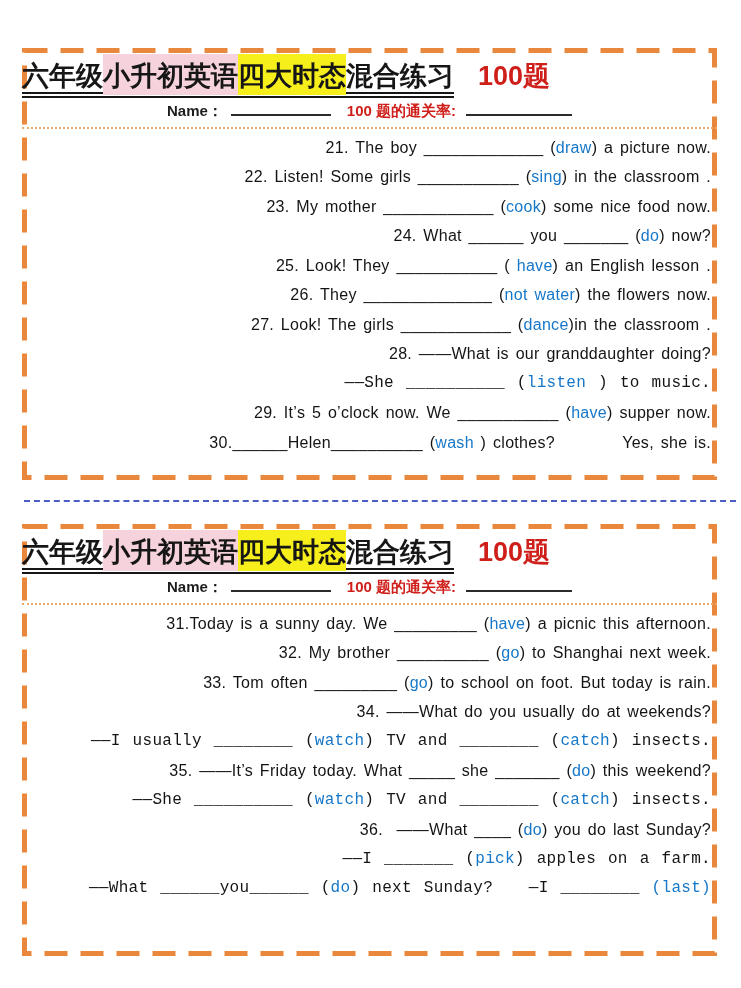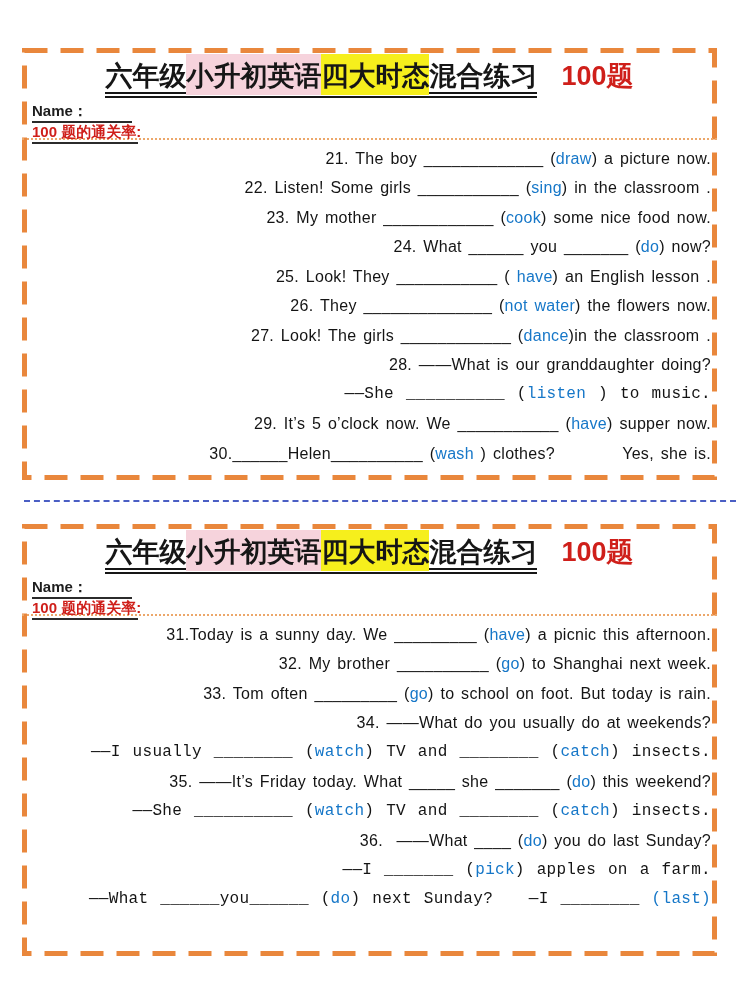--- a/index.html
+++ b/index.html
@@ -5,28 +5,28 @@
   html,body{margin:0;padding:0;}
   body{
     width:741px;height:988px;background:#ffffff;position:relative;overflow:hidden;
     font-family:"Liberation Sans", sans-serif;color:#141414;
   }
   .panel{position:absolute;left:22px;width:695px;height:432px;box-sizing:border-box;}
   #panel1{top:48px;}
   #panel2{top:524px;}
   .border-svg{position:absolute;left:0;top:0;}
 
-  .header{position:relative;padding-top:7px;text-align:center;}
+  .header{position:relative;padding-top:7px;text-align:left;}
   .title{font-size:27px;font-weight:bold;line-height:42px;white-space:nowrap;color:#161616;}
   .title-main{border-bottom:6px double #161616;padding-bottom:1px;}
   .hl-pink{background:#f6d3dc;padding:7px 0 4px;}
   .hl-yellow{background:#f6ef1c;padding:7px 0 4px;}
   .badge{color:#cf1f1a;margin-left:24px;}
 
-  .name-row{margin-top:16px;font-size:15px;display:flex;justify-content:center;align-items:baseline;height:19px;flex-direction:column;}
+  .name-row{margin-top:5px;font-size:15px;display:flex;justify-content:center;align-items:baseline;height:19px;}
   .name-label{font-weight:bold;color:#1d1d1d;}
   .uline{display:inline-block;border-bottom:2px solid #2b2b2b;vertical-align:-3px;height:10px;}
   .u1{width:100px;margin:0 16px 0 8px;}
   .u2{width:106px;margin-left:10px;}
   .rate-label{color:#cf1f1a;font-weight:bold;}
   .dotline{border-top:2px dotted #eca76a;margin-top:6px;}
 
   .q-lines{padding:4px 6px 0 17px;font-size:16px;line-height:29.45px;
            letter-spacing:0.3px;word-spacing:2px;}
   .q-line{white-space:pre-wrap;text-align:right;}

